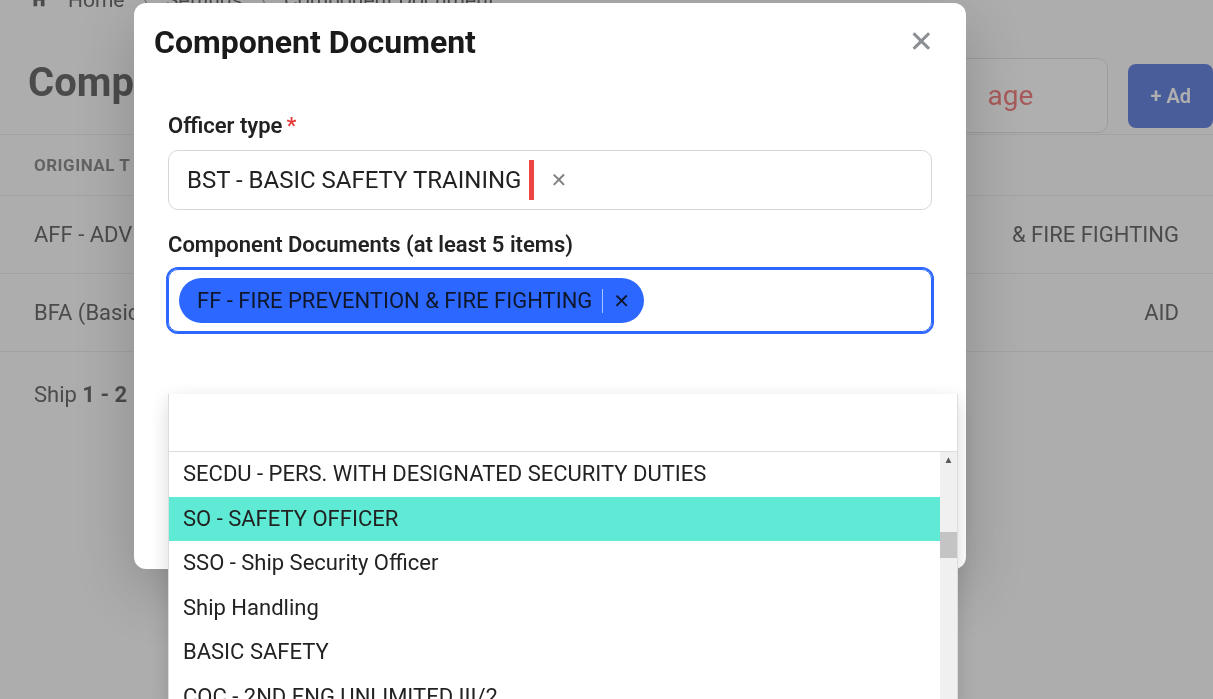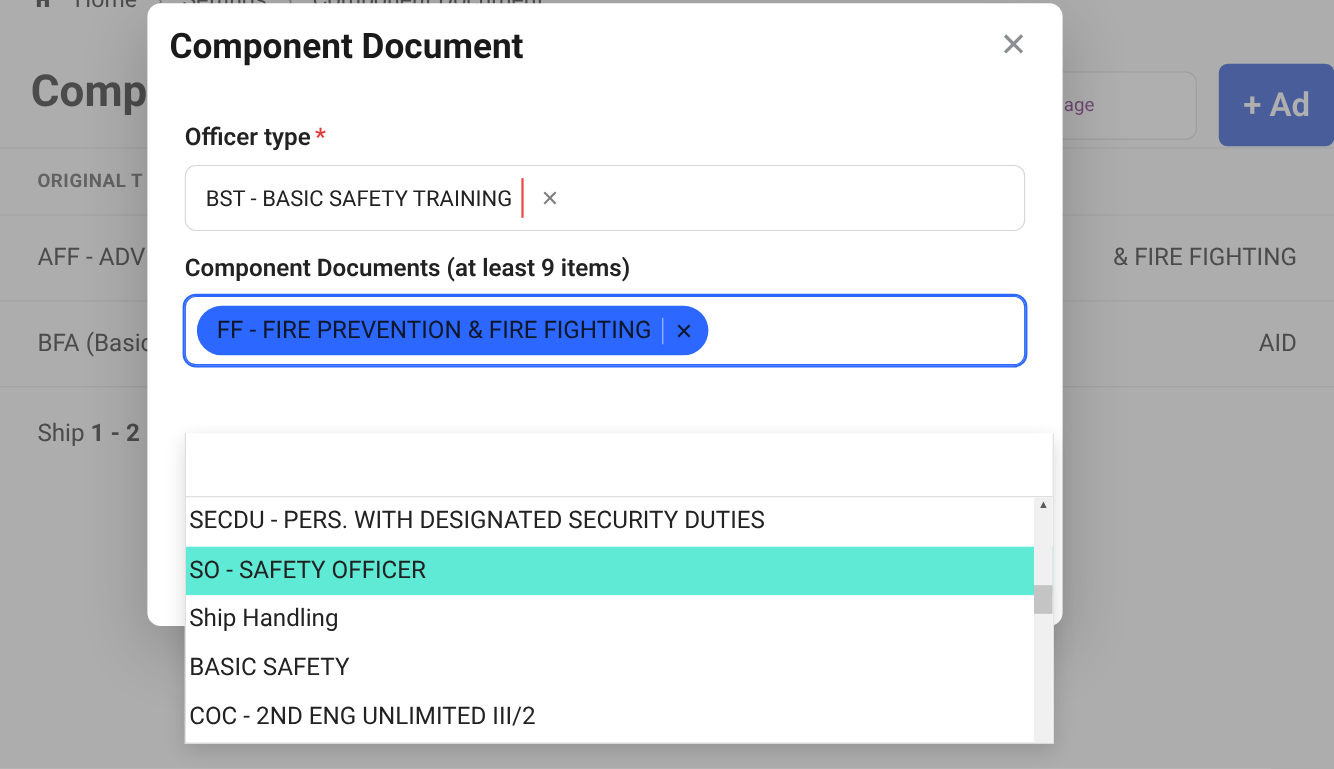--- a/index.html
+++ b/index.html
@@ -41,31 +41,31 @@
     right: 0;
     top: 58px;
     display: flex;
     gap: 20px;
     align-items: center;
   }
   .bg-filter {
     border: 1px solid #d6d6d6;
     border-radius: 10px;
     padding: 20px 28px;
-    font-size: 17px;
-    color: #701a75;
+    font-size: 28px;
+    color: #ef4444;
     width: 150px;
     background: #fff;
   }
   .bg-addbtn {
     background: #1e4bd1;
     color: #fff;
     border-radius: 8px;
     padding: 20px 22px;
-    font-size: 30px;
+    font-size: 20px;
     font-weight: 600;
   }
   .bg-table-head {
     border-top: 1px solid #e2e2e2;
     border-bottom: 1px solid #e2e2e2;
     padding: 20px 34px;
     font-size: 17px;
     font-weight: 700;
     color: #555;
     letter-spacing: .5px;
@@ -140,24 +140,24 @@
     display: flex;
     align-items: center;
     gap: 10px;
     min-height: 60px;
   }
   .select-box.active {
     outline: 2px solid #2c67ff;
     border-color: #2c67ff;
   }
   .chip-plain {
-    font-size: 20px;
+    font-size: 24px;
     color: #222;
     padding: 6px 8px;
-    border-right: 2px solid #ef4444;
+    border-right: 5px solid #ef4444;
     text-align: center;
   }
   .chip-remove-plain {
     color: #808080;
     font-size: 20px;
     font-weight: 400;
     padding: 0 6px;
     cursor: pointer;
   }
   .chip-blue {
@@ -192,21 +192,21 @@
   .dropdown .search-area {
     height: 58px;
     border-bottom: 1px solid #dcdcdc;
   }
   .dropdown .listwrap {
     position: relative;
     max-height: 248px;
     overflow: hidden;
   }
   .dropdown .option {
-    padding: 8px 3px;
+    padding: 8px 14px;
     font-size: 22px;
     color: #222;
     cursor: pointer;
     line-height: 1.3;
   }
   .dropdown .option.highlight {
     background: #5eead4;
   }
   
   .scrollbar-track {
@@ -278,38 +278,39 @@
   <div class="modal-body">
 
     <div class="fld-label">
       <span>Officer type</span><span class="req">*</span>
     </div>
     <div class="select-box">
       <span class="chip-plain">BST - BASIC SAFETY TRAINING</span>
       <span class="chip-remove-plain">✕</span>
     </div>
 
-    <div class="fld-label">Component Documents (at least 9 items)</div>
+    <div class="fld-label">Component Documents (at least 5 items)</div>
     <div class="select-box active">
       <span class="chip-blue">
         <span>FF - FIRE PREVENTION &amp; FIRE FIGHTING</span>
         <span class="divider"></span>
         <span class="x">✕</span>
       </span>
     </div>
 
   </div>
 </div>
 
 <div class="dropdown">
   <div class="search-area"></div>
   <div class="listwrap">
     <div id="dropdown-options">
         <div class="option">SECDU - PERS. WITH DESIGNATED SECURITY DUTIES</div>
         <div class="option highlight">SO - SAFETY OFFICER</div>
+        <div class="option">SSO - Ship Security Officer</div>
         <div class="option">Ship Handling</div>
         <div class="option">BASIC SAFETY</div>
         <div class="option">COC - 2ND ENG UNLIMITED III/2</div>
       </div>
     <div class="scrollbar-track">
       <div class="scrollbar-arrow">▲</div>
       <div class="scrollbar-thumb" style="top:80px;height:26px;"></div>
     </div>
   </div>
 </div>

